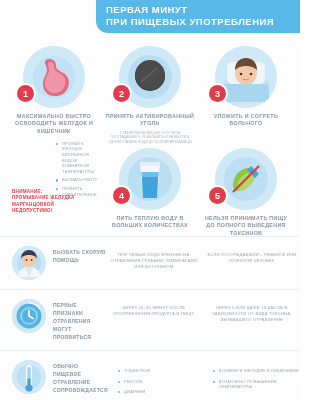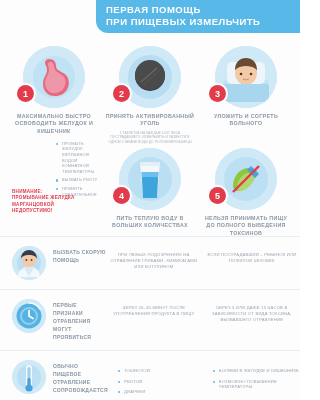--- a/index.html
+++ b/index.html
@@ -99,22 +99,22 @@
     content:"";position:absolute;left:0;top:1.8px;width:2.2px;height:2.2px;
     background:#58b9e8;border-radius:50%;
   }
 </style>
 </head>
 <body>
 
 <div class="page">
 
   <div class="header">
-    <div class="line">ПЕРВАЯ ПОМОЩЬ</div>
-    <div class="line">ПРИ ПИЩЕВЫХ ИЗМЕЛЬЧИТЬ</div>
+    <div class="line">ПЕРВАЯ МИНУТ</div>
+    <div class="line">ПРИ ПИЩЕВЫХ УПОТРЕБЛЕНИЯ</div>
   </div>
 
   <div class="steps-top">
 
     <div class="step" style="left:8px;top:0;width:92px;">
       <div class="circ-wrap">
         <div class="circ">
           <svg viewBox="0 0 62 62" width="62" height="62">
             <circle cx="31" cy="31" r="31" fill="#cfe9f7"></circle>
             <circle cx="31" cy="31" r="21" fill="#b3dcf2" opacity=".55"></circle>

